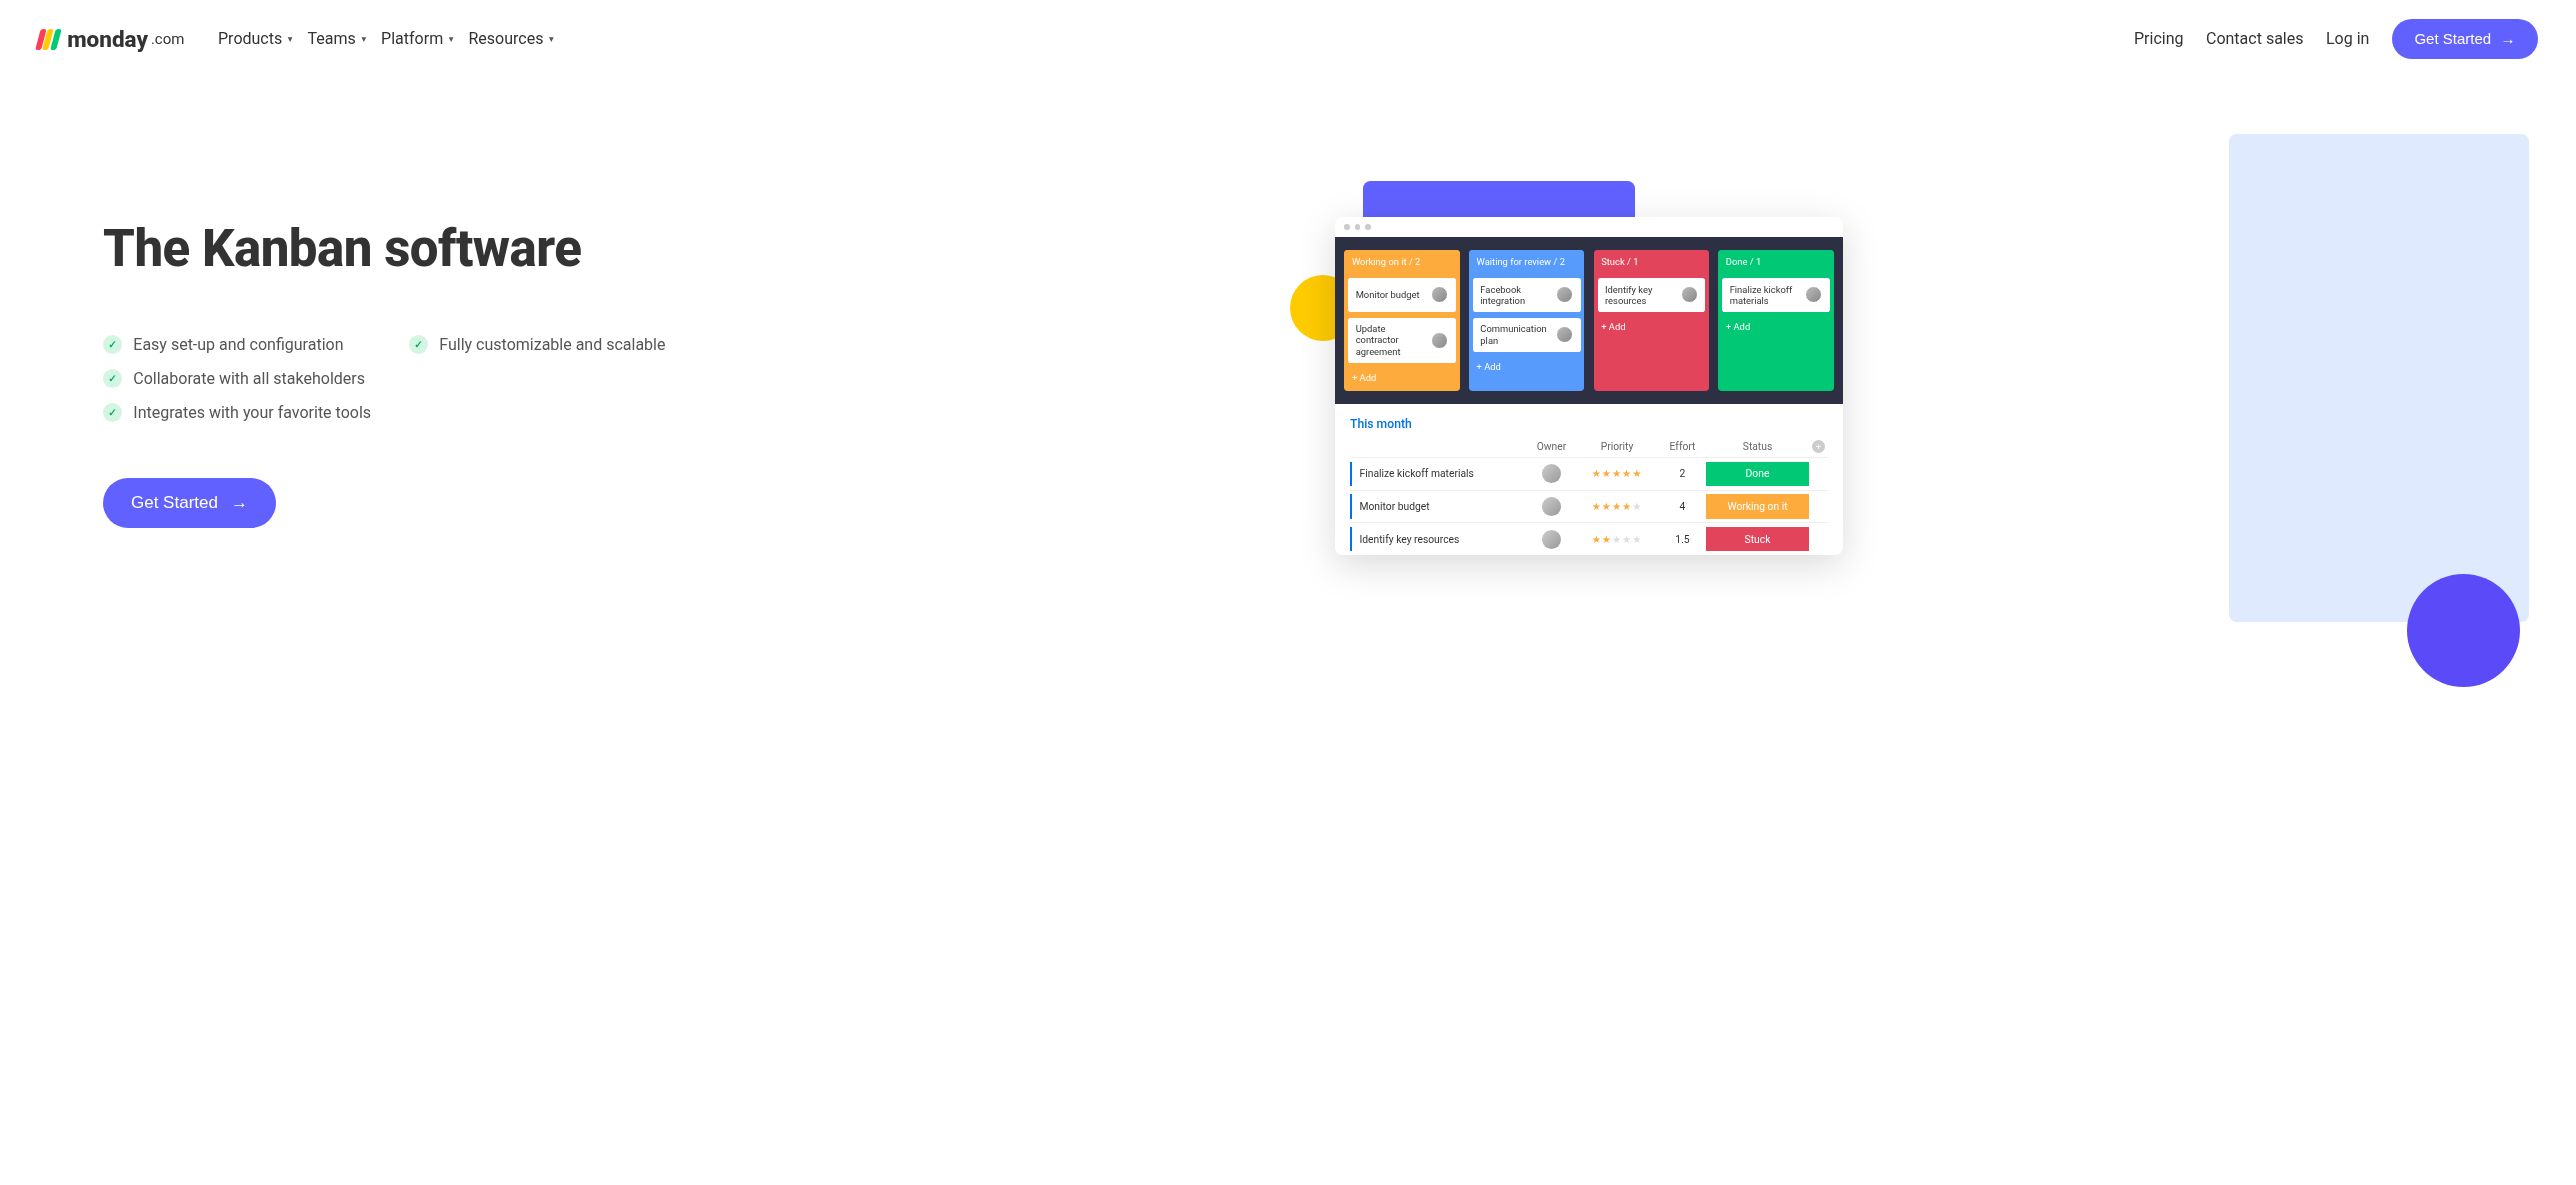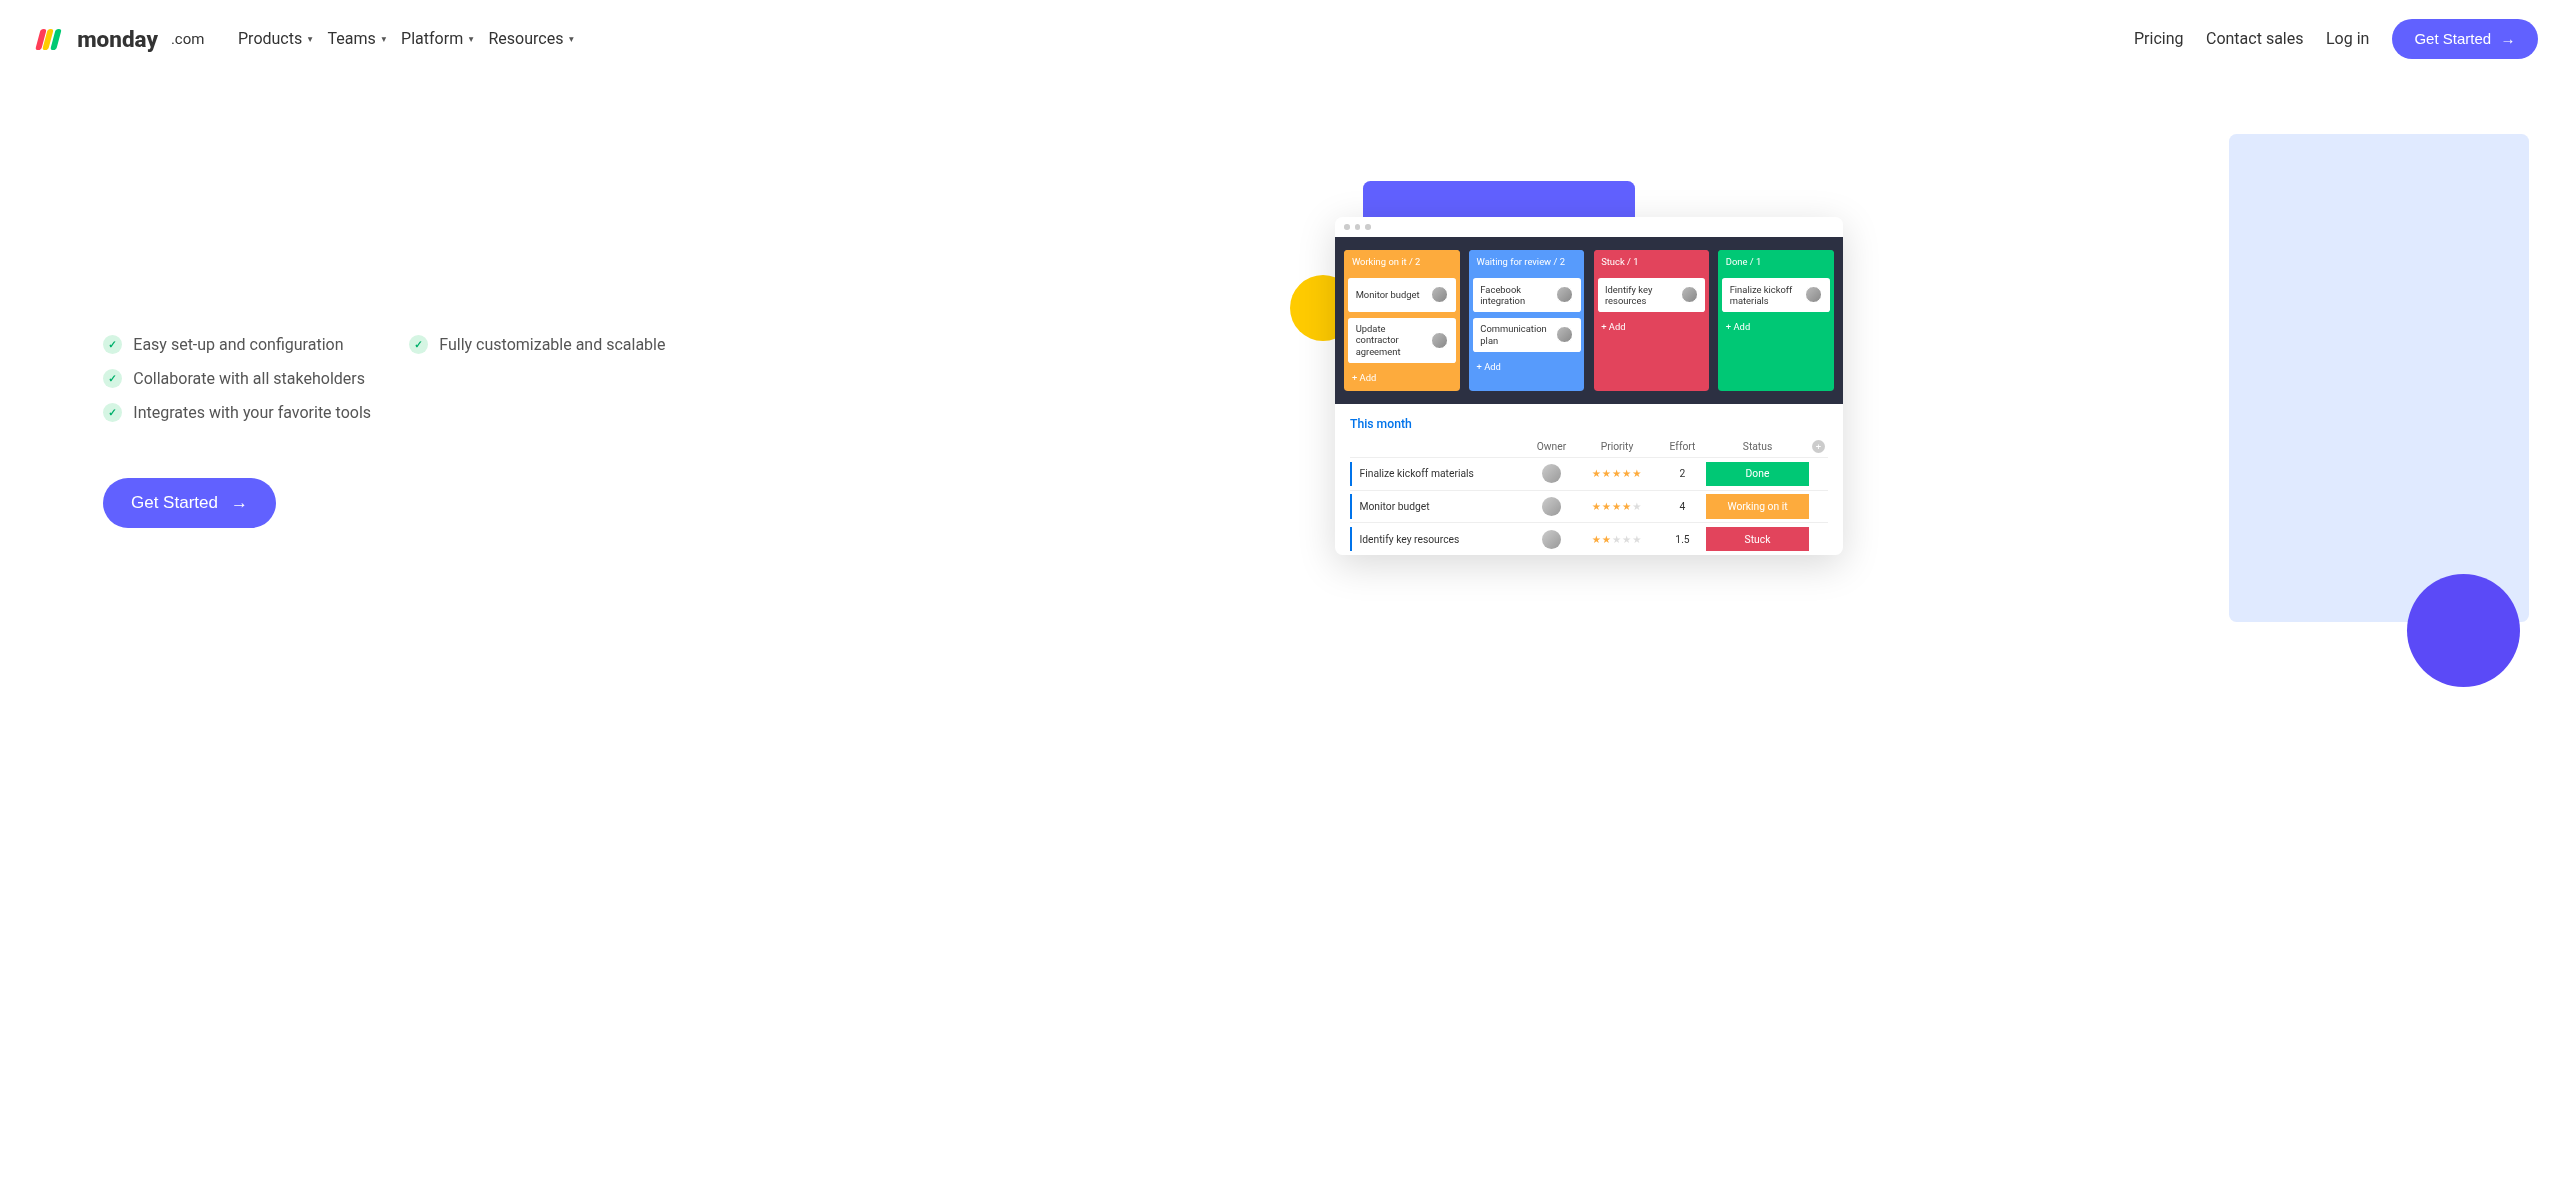--- a/index.html
+++ b/index.html
@@ -1,20 +1,20 @@
 <!DOCTYPE html>
 <html style="font-size:15px"><head>
 <meta charset="utf-8">
 <style>
 * { margin: 0; padding: 0; box-sizing: border-box; }
 body { font-family: -apple-system, BlinkMacSystemFont, "Segoe UI", Roboto, Helvetica, Arial, sans-serif; background: #fff; color: #333; }
 
 
 .header { display: flex; align-items: center; padding: 19px 38px; gap: 28px; }
-.logo { display: flex; align-items: center; gap: 13px; }
+.logo { display: flex; align-items: center; gap: 3px; }
 .logo-stripes { display: flex; gap: 1.9px; margin-right: 5.6px; }
 .stripe { width: 5.6px; height: 20.6px; border-radius: 2.8px; transform: skewX(-15deg); }
 .stripe.red { background: #ff3d57; }
 .stripe.yellow { background: #ffcb00; }
 .stripe.green { background: #00ca72; }
 .logo-text { font-weight: 800; font-size: 22.5px; color: #333; }
 .logo-suffix { font-weight: 400; font-size: 15px; color: #333; }
 .nav { display: flex; gap: 15px; margin-left: 5.6px; }
 .nav-item { display: flex; align-items: center; gap: 5.6px; color: #333; font-size: 16px; cursor: pointer; }
 .chevron { font-size: 9.4px; color: #555; }
@@ -116,21 +116,21 @@
     <button class="cta-btn">
         <span>Get Started</span>
         <span>→</span>
       </button>
   </div>
 </div>
 
 <div class="hero">
   <div class="hero-left">
     <h1 class="hero-title">
-      <br>
+      <span>The Kanban software</span><br>
     </h1>
     <div class="features">
       <div class="feature">
           <span class="check-badge">✓</span>
           <span>Easy set-up and configuration</span>
         </div>
       <div class="feature">
           <span class="check-badge">✓</span>
           <span>Fully customizable and scalable</span>
         </div>

